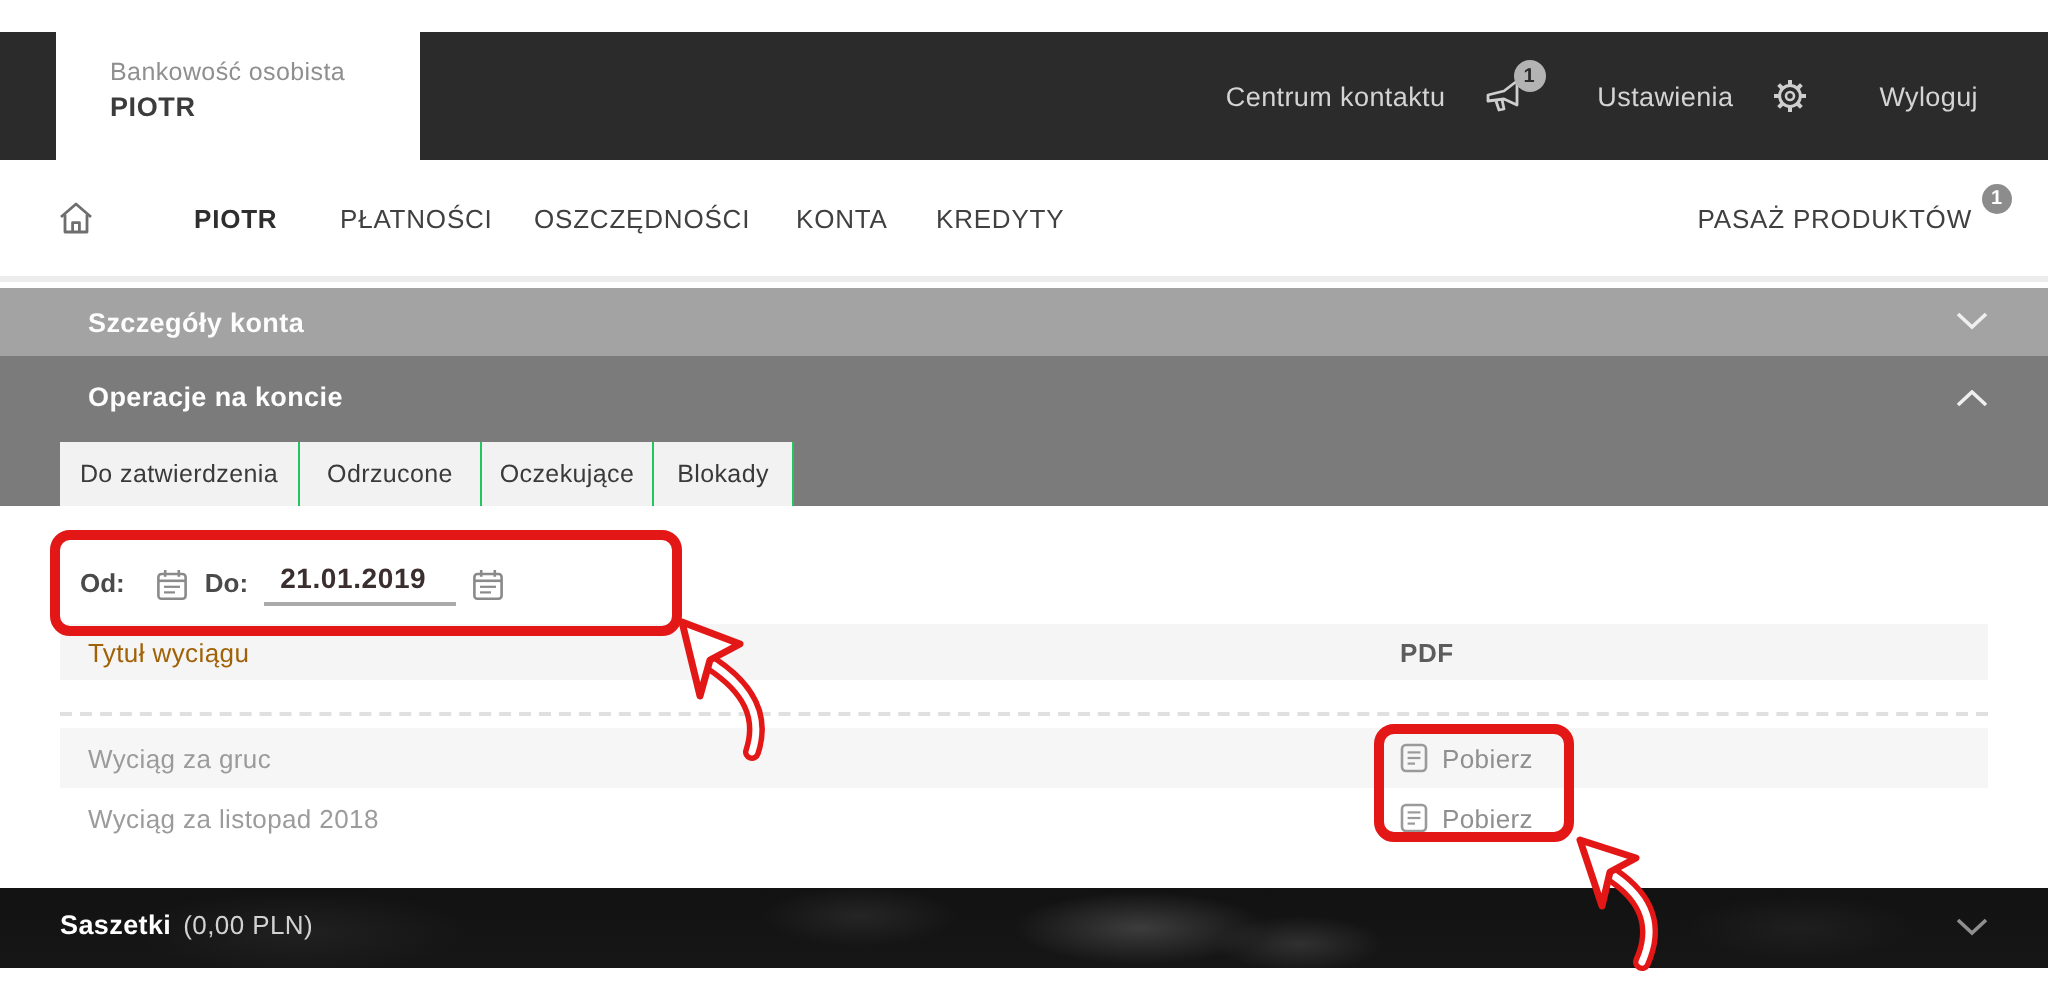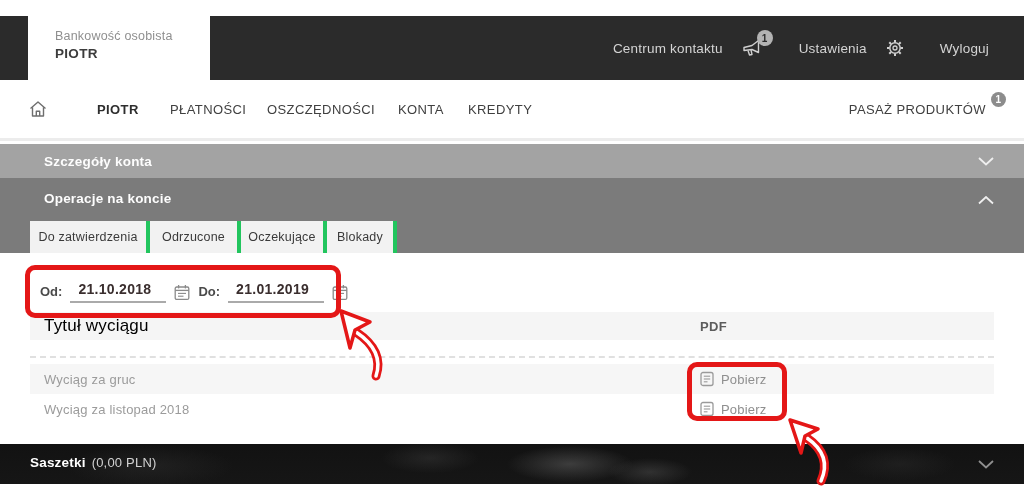--- a/index.html
+++ b/index.html
@@ -32,35 +32,35 @@
   .bar-light{position:absolute;left:0;top:144px;width:1024px;height:34px;background:#a3a3a3;display:flex;align-items:center;cursor:pointer;}
   .bar-light .bar-title{margin-left:44px;color:#fdfdfd;font-size:13.5px;font-weight:bold;letter-spacing:.2px;}
   .bar-dark{position:absolute;left:0;top:178px;width:1024px;height:75px;background:#7b7b7b;cursor:pointer;}
   .bar-dark .bar-title{position:absolute;left:44px;top:13px;color:#fdfdfd;font-size:13.5px;font-weight:bold;letter-spacing:.2px;}
   .bar-chevron{position:absolute;right:30px;top:50%;transform:translateY(-50%);}
   .bar-dark .bar-chevron{top:22px;}
 
   
   .tab-strip{position:absolute;left:30px;bottom:0;height:32px;display:flex;}
   .tab{height:32px;display:flex;align-items:center;justify-content:center;background:#f2f2f2;
-       font-size:12.5px;color:#3a3a3a;border-right:4px solid #22c55e;cursor:pointer;letter-spacing:.2px;}
+       font-size:12.5px;color:#3a3a3a;border-right:1px solid #22c55e;cursor:pointer;letter-spacing:.2px;}
   .tab.active{background:#fff;height:36px;border-right:none;font-weight:normal;position:relative;z-index:3;}
 
   
   .content{position:absolute;left:0;top:253px;width:1024px;height:191px;background:#fff;}
   .filter-row{position:absolute;left:40px;top:28px;display:flex;align-items:flex-end;}
   .filter-label{font-size:13px;color:#4a4a4a;font-weight:bold;margin:0 8px 4px 0;}
   .date-input{width:96px;border:none;outline:none;border-bottom:2px solid #aaa;background:transparent;
               font-family:"Liberation Sans",sans-serif;font-size:14px;font-weight:600;color:#3a2e2e;
               padding:0 0 4px 8px;letter-spacing:.3px;}
   .cal-btn{margin:0 6px 2px 8px;cursor:pointer;display:inline-flex;}
   .to-label{margin-left:2px;}
 
   .table-head{position:absolute;left:30px;top:59px;width:964px;height:28px;background:#f5f5f5;display:flex;align-items:center;}
-  .th-title{margin-left:14px;font-size:17px;color:#000000;letter-spacing:.2px;}
+  .th-title{margin-left:14px;font-size:13px;color:#a16207;letter-spacing:.2px;}
   .th-pdf{position:absolute;left:670px;font-size:13px;color:#5c5c5c;font-weight:bold;letter-spacing:.3px;}
   .dotted-sep{position:absolute;left:30px;top:103px;width:964px;border-top:2px dashed #e0e0e0;}
   .stmt-row{position:absolute;left:30px;width:964px;height:30px;display:flex;align-items:center;}
   .row-0{top:111px;background:#f6f6f6;}
   .row-1{top:141px;background:#ffffff;}
   .row-title{margin-left:14px;font-size:13px;color:#9b9b9b;letter-spacing:.2px;}
   .row-action{position:absolute;left:670px;display:flex;align-items:center;gap:7px;cursor:pointer;}
   .row-action span{font-size:13px;color:#8f8f8f;letter-spacing:.2px;}
 
   
@@ -177,21 +177,20 @@
       <div class="tab" style="width:91px">Odrzucone</div>
       <div class="tab" style="width:86px">Oczekujące</div>
       <div class="tab" style="width:70px">Blokady</div>
     </div>
   </div>
 
   <div class="content">
 
     <div class="filter-row">
       <span class="filter-label">Od:</span>
-      <input class="date-input" readonly="" value="21.10.2018" style="">
       <span class="cal-btn">
         <svg width="16" height="17" viewBox="0 0 16 17">
           <g fill="none" stroke="#8a8a8a" stroke-width="1.3">
             <rect x="1.2" y="3" width="13.6" height="12.4" rx="1.5"></rect>
             <line x1="1.2" y1="6.4" x2="14.8" y2="6.4"></line>
             <line x1="4.6" y1="1" x2="4.6" y2="4.4"></line>
               <line x1="11.4" y1="1" x2="11.4" y2="4.4"></line>
             <line x1="4" y1="9.4" x2="12" y2="9.4" stroke-width="1.1"></line>
             <line x1="4" y1="12.2" x2="9.5" y2="12.2" stroke-width="1.1"></line>
           </g>

